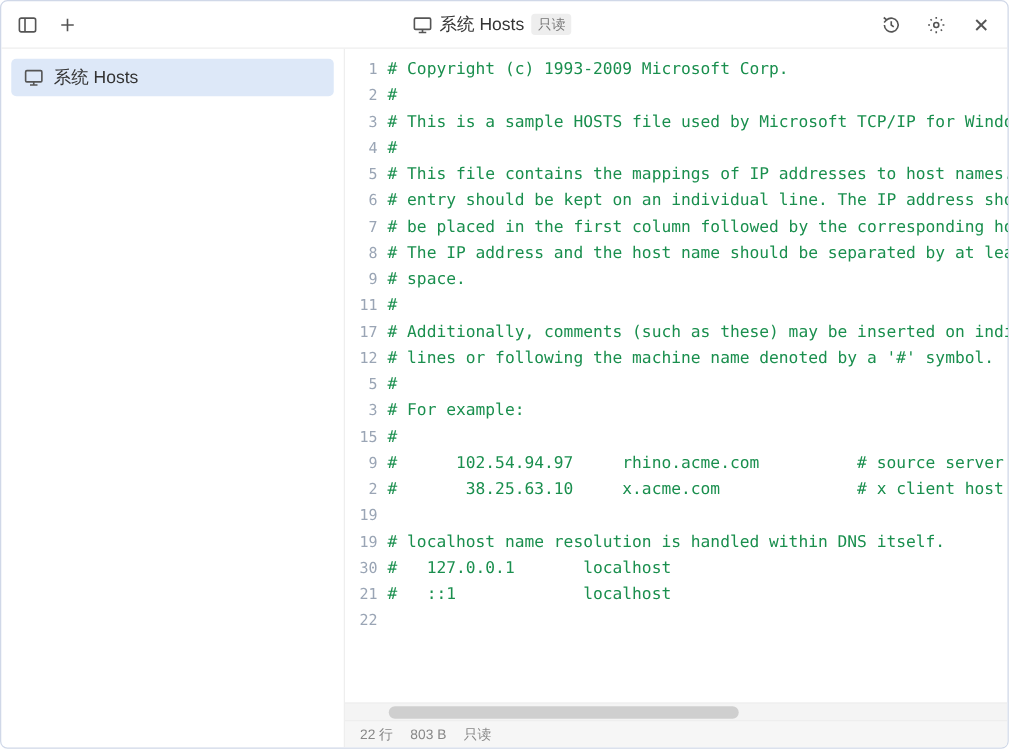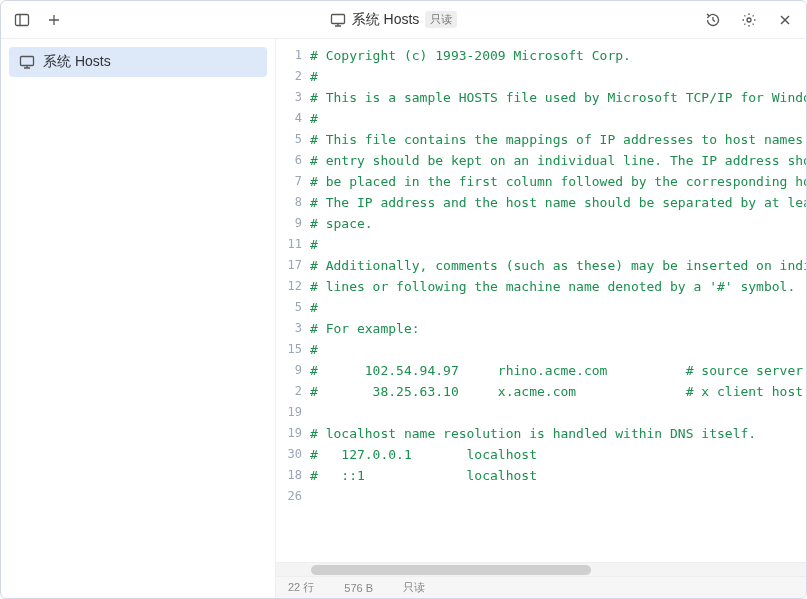--- a/index.html
+++ b/index.html
@@ -131,21 +131,21 @@
   top: 2px;
   height: 10px;
   width: 280px;
   background: #cfcfcf;
   border-radius: 5px;
 }
 .statusbar {
   height: 22px;
   display: flex;
   align-items: center;
-  gap: 30px;
+  gap: 14px;
   padding: 0 12px;
   font-size: 11px;
   color: #888;
   background: #f6f6f6;
   border-top: 1px solid #eee;
 }
 svg { display: block; }
 </style>
 </head>
 <body>
@@ -229,27 +229,27 @@
           <div class="gutter-line">17</div>
           <div class="gutter-line">12</div>
           <div class="gutter-line">5</div>
           <div class="gutter-line">3</div>
           <div class="gutter-line">15</div>
           <div class="gutter-line">9</div>
           <div class="gutter-line">2</div>
           <div class="gutter-line">19</div>
           <div class="gutter-line">19</div>
           <div class="gutter-line">30</div>
-          <div class="gutter-line">18</div>
-          <div class="gutter-line">26</div>
+          <div class="gutter-line">21</div>
+          <div class="gutter-line">22</div>
         </div>
       <div class="code" id="code"><div class="code-line"># Copyright (c) 1993-2009 Microsoft Corp.</div><div class="code-line">#</div><div class="code-line"># This is a sample HOSTS file used by Microsoft TCP/IP for Windows.</div><div class="code-line">#</div><div class="code-line"># This file contains the mappings of IP addresses to host names. Each</div><div class="code-line"># entry should be kept on an individual line. The IP address should</div><div class="code-line"># be placed in the first column followed by the corresponding host name.</div><div class="code-line"># The IP address and the host name should be separated by at least one</div><div class="code-line"># space.</div><div class="code-line">#</div><div class="code-line"># Additionally, comments (such as these) may be inserted on individual</div><div class="code-line"># lines or following the machine name denoted by a '#' symbol.</div><div class="code-line">#</div><div class="code-line"># For example:</div><div class="code-line">#</div><div class="code-line">#      102.54.94.97     rhino.acme.com          # source server</div><div class="code-line">#       38.25.63.10     x.acme.com              # x client host</div><div class="code-line"></div><div class="code-line"># localhost name resolution is handled within DNS itself.</div><div class="code-line">#   127.0.0.1       localhost</div><div class="code-line">#   ::1             localhost</div><div class="code-line"></div></div>
     </div>
     <div class="hscroll">
       <div class="hscroll-thumb"></div>
     </div>
     <div class="statusbar">
       <span>22 行</span>
-      <span>576 B</span>
+      <span>803 B</span>
       <span>只读</span>
     </div>
   </div>
 </div>
 
 </body></html>

